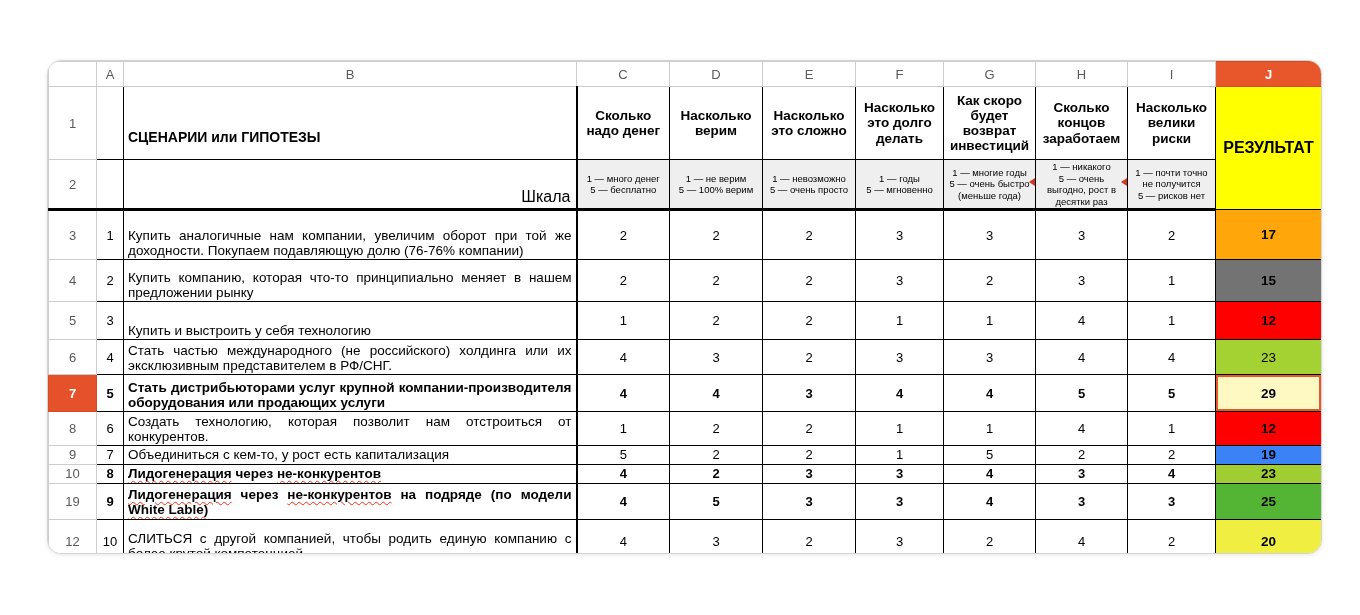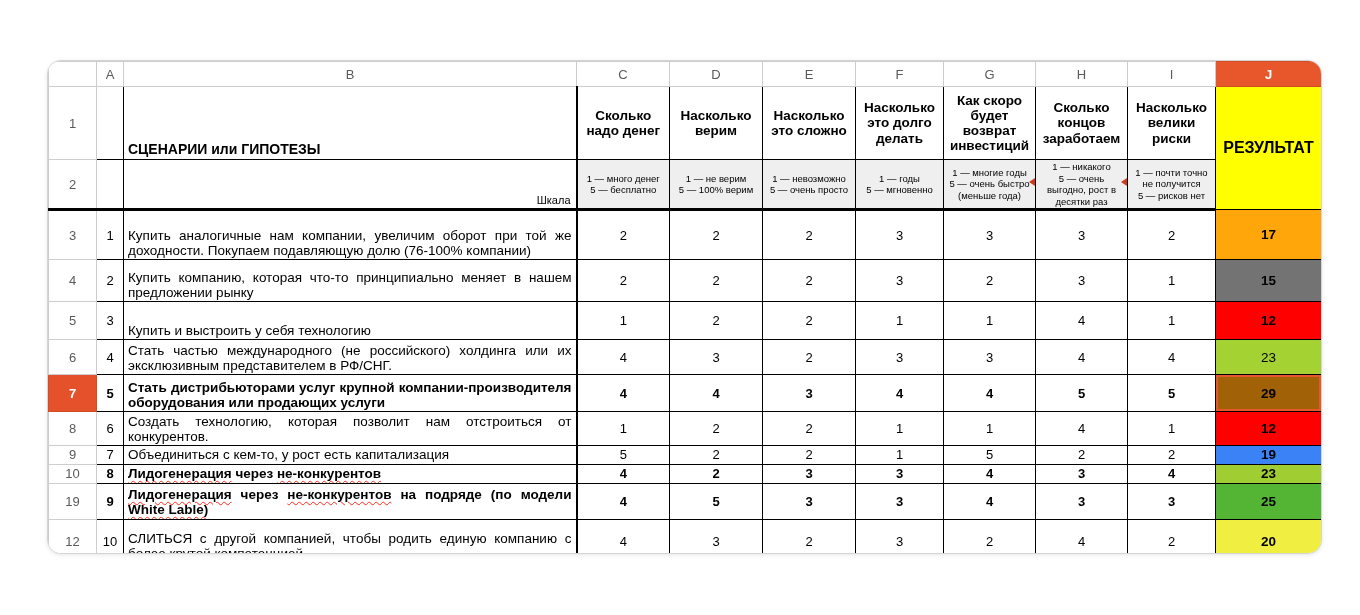--- a/index.html
+++ b/index.html
@@ -59,26 +59,26 @@
     font-size: 13.5px;
     line-height: 1.12;
     vertical-align: middle;
     padding: 0 2px;
   }
   td.b-title {
     text-align: left;
     vertical-align: bottom;
     font-weight: bold;
     font-size: 14px;
-    padding: 2px 4px;
+    padding: 14px 4px;
   }
   td.b-scale {
     text-align: right;
     vertical-align: bottom;
-    font-size: 11px;
+    font-size: 16px;
     padding: 2px 5px;
   }
   td.scale-cell {
     background: #EFEFEF;
     font-size: 9.5px;
     line-height: 1.22;
     vertical-align: middle;
     white-space: pre-line;
     position: relative;
     padding: 1px 2px;
@@ -186,21 +186,21 @@
 5 — очень выгодно, рост в десятки раз</span><span class="comment-marker"></span></td>
       <td class="cell scale-cell">1 — почти точно не получится
 5 — рисков нет</td>
     </tr>
 
     </tbody>
       <tbody id="data-rows">
         <tr style="height: 50px;">
     <td class="hdr">3</td>
     <td class="cell">1</td>
-    <td class="cell b-col b-cell">Купить аналогичные нам компании, увеличим оборот при той же доходности. Покупаем подавляющую долю (76-100% компании)</td>
+    <td class="cell b-col b-cell">Купить аналогичные нам компании, увеличим оборот при той же доходности. Покупаем подавляющую долю (76-76% компании)</td>
     <td class="cell">2</td>
     <td class="cell">2</td>
     <td class="cell">2</td>
     <td class="cell">3</td>
     <td class="cell">3</td>
     <td class="cell">3</td>
     <td class="cell">2</td>
     <td class="cell result-cell" style="background: rgb(255, 166, 10);">17</td>
   </tr>
         <tr style="height: 42px;">
@@ -246,21 +246,21 @@
     <td class="hdr rowsel">7</td>
     <td class="cell">5</td>
     <td class="cell b-col b-cell">Стать дистрибьюторами услуг крупной компании-производителя оборудования или продающих услуги</td>
     <td class="cell">4</td>
     <td class="cell">4</td>
     <td class="cell">3</td>
     <td class="cell">4</td>
     <td class="cell">4</td>
     <td class="cell">5</td>
     <td class="cell">5</td>
-    <td class="cell result-cell active-cell" style="background: #a16207;">29</td>
+    <td class="cell result-cell active-cell" style="background: #fef9c3;">29</td>
   </tr>
         <tr style="height: 34px;">
     <td class="hdr">8</td>
     <td class="cell">6</td>
     <td class="cell b-col b-cell">Создать технологию, которая позволит нам отстроиться от конкурентов.</td>
     <td class="cell">1</td>
     <td class="cell">2</td>
     <td class="cell">2</td>
     <td class="cell">1</td>
     <td class="cell">1</td>

